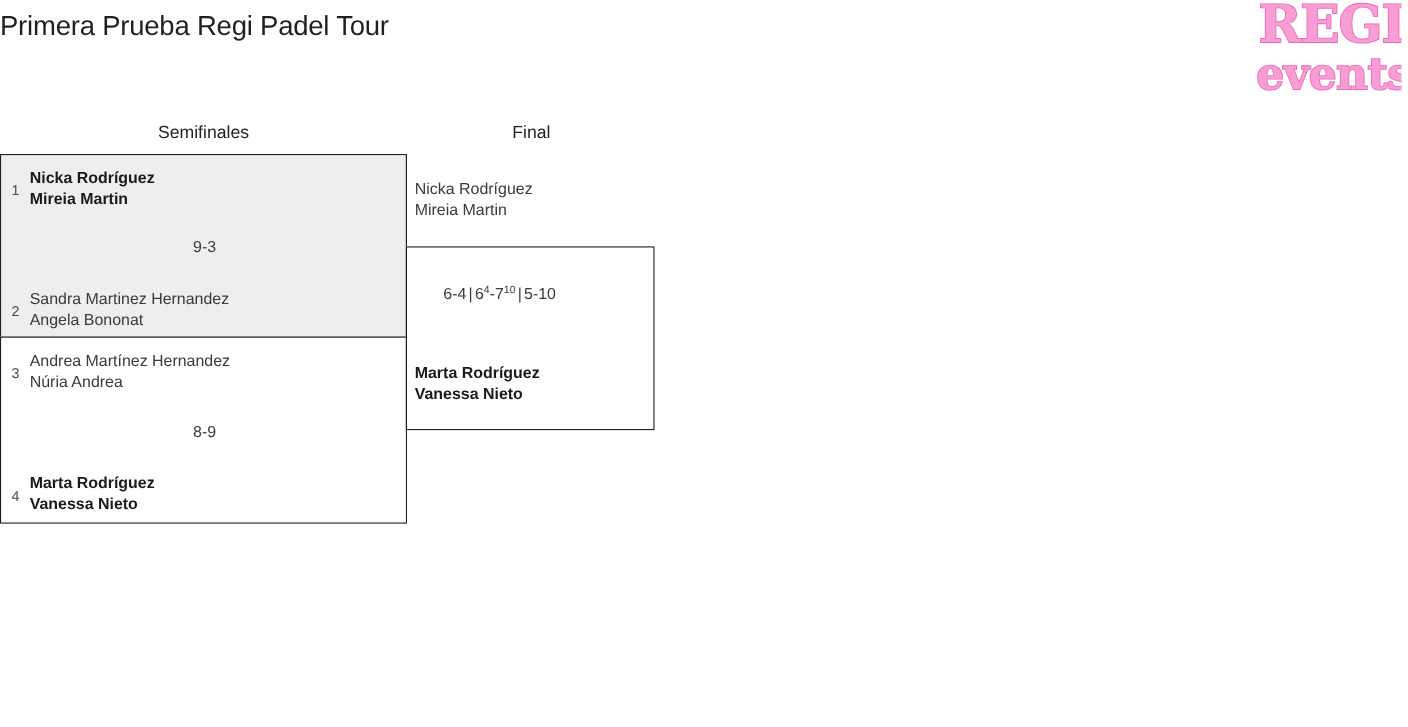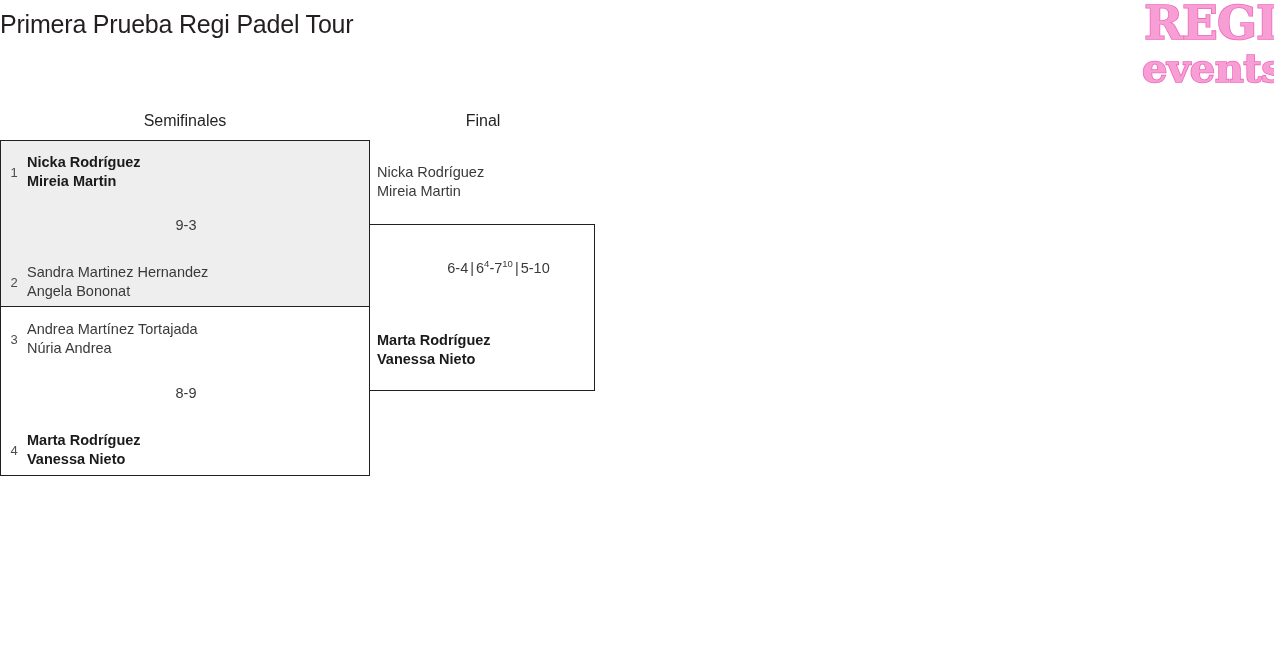--- a/index.html
+++ b/index.html
@@ -196,21 +196,20 @@
   #final-team-bottom {
     left: 377px;
     top: 331px;
   }
 
   #final-score {
     position: absolute;
     left: 370px;
     top: 259px;
     width: 224px;
-    text-align: center;
     font-size: 14.5px;
     line-height: 18px;
     color: #3a3a3a;
     white-space: nowrap;
     padding-left: 33px;
   }
   #final-score sup {
     font-size: 9.5px;
     vertical-align: super;
     line-height: 0;
@@ -259,21 +258,21 @@
       </span>
     </div>
 
   </div>
 
   <div class="match-box" id="match-sf2">
 
     <div class="team-row" id="sf2-team-top">
       <span class="seed">3</span>
       <span class="team-names">
-        <span class="pl">Andrea Martínez Tortajada</span>
+        <span class="pl">Andrea Martínez Hernandez</span>
         <span class="pl">Núria Andrea</span>
       </span>
     </div>
 
     <div class="match-score" id="sf2-score">8-9</div>
 
     <div class="team-row" id="sf2-team-bottom">
       <span class="seed">4</span>
       <span class="team-names winner">
         <span class="pl">Marta Rodríguez</span>

